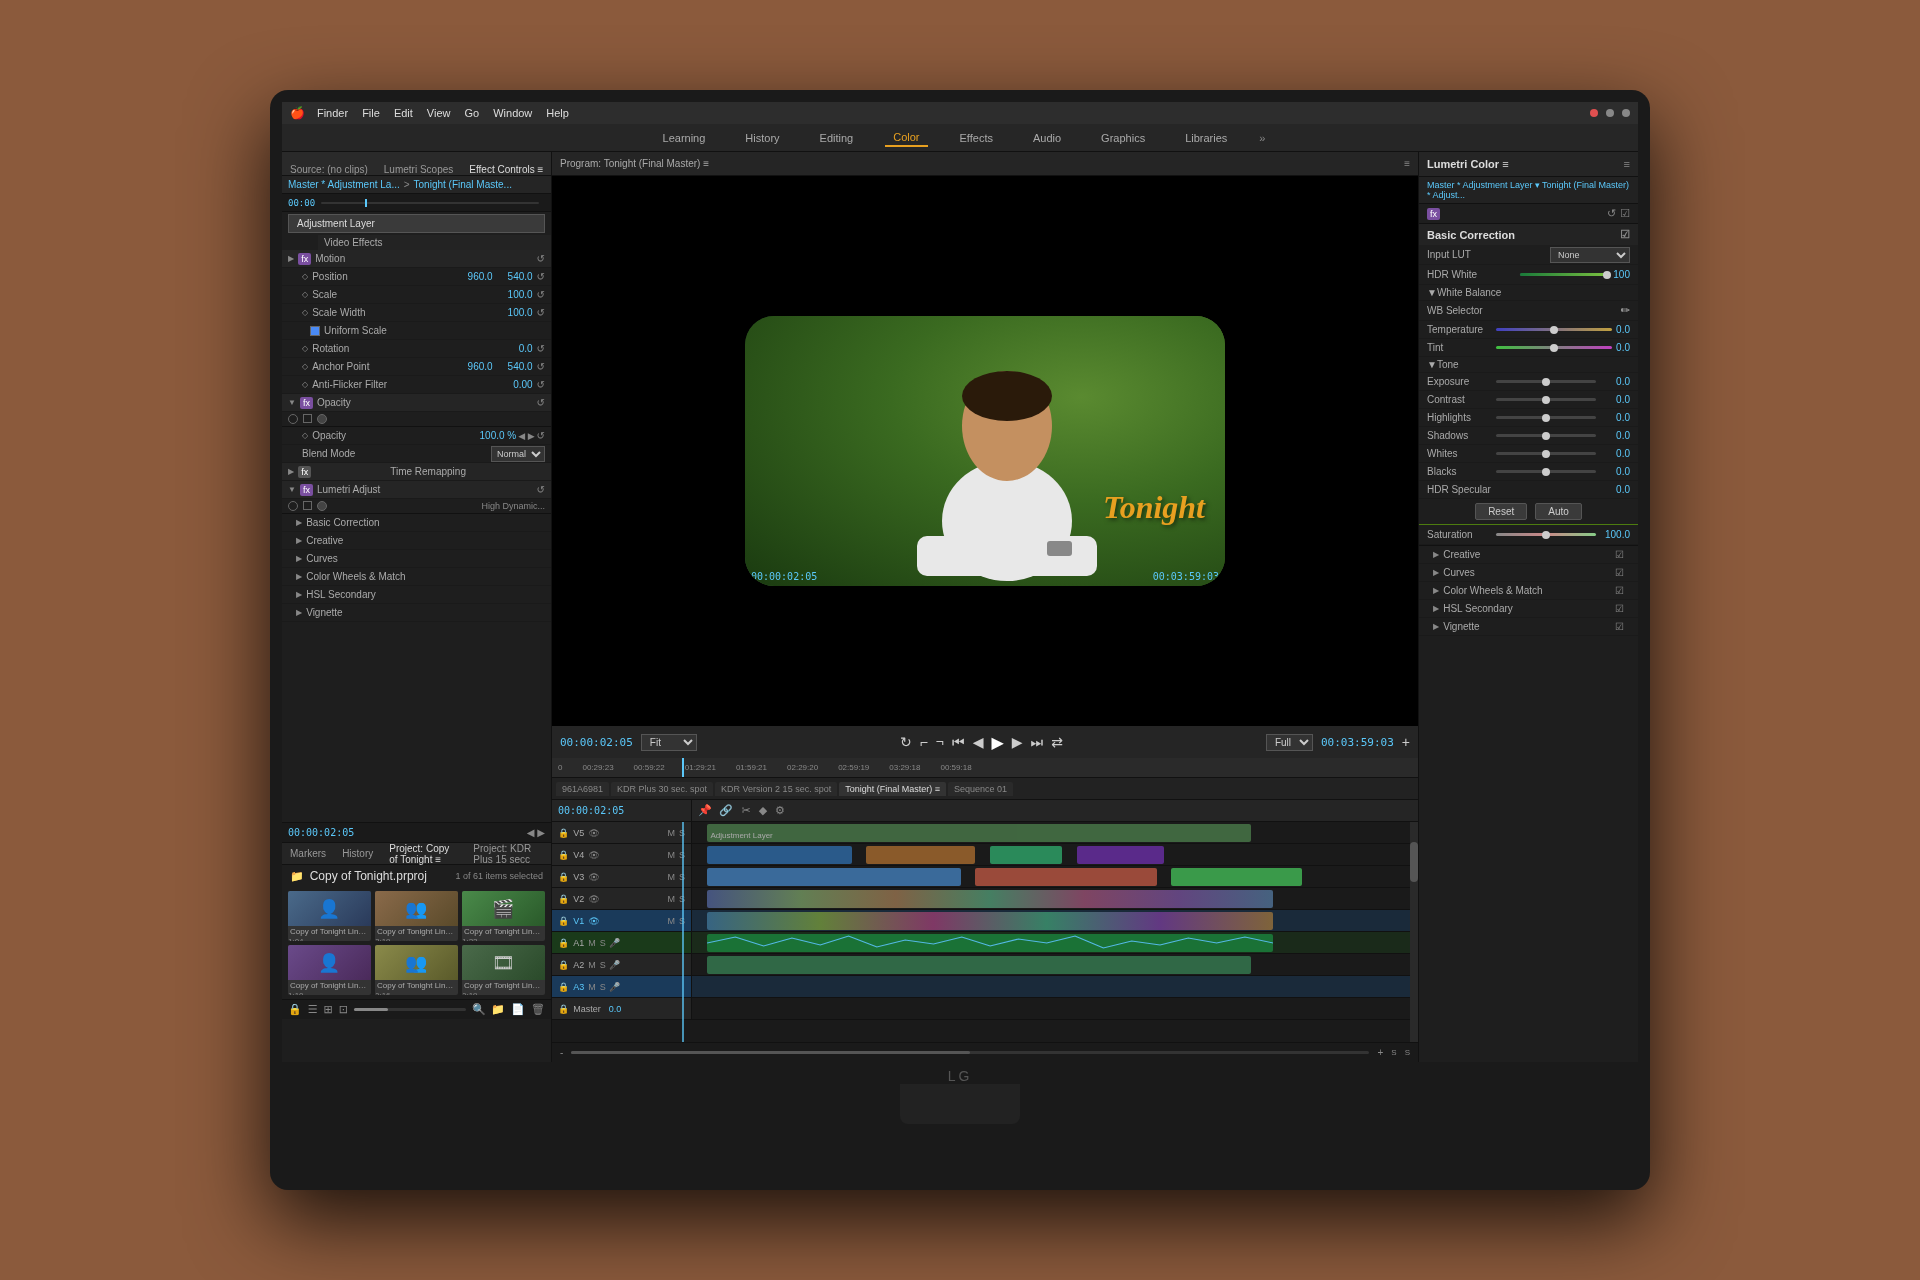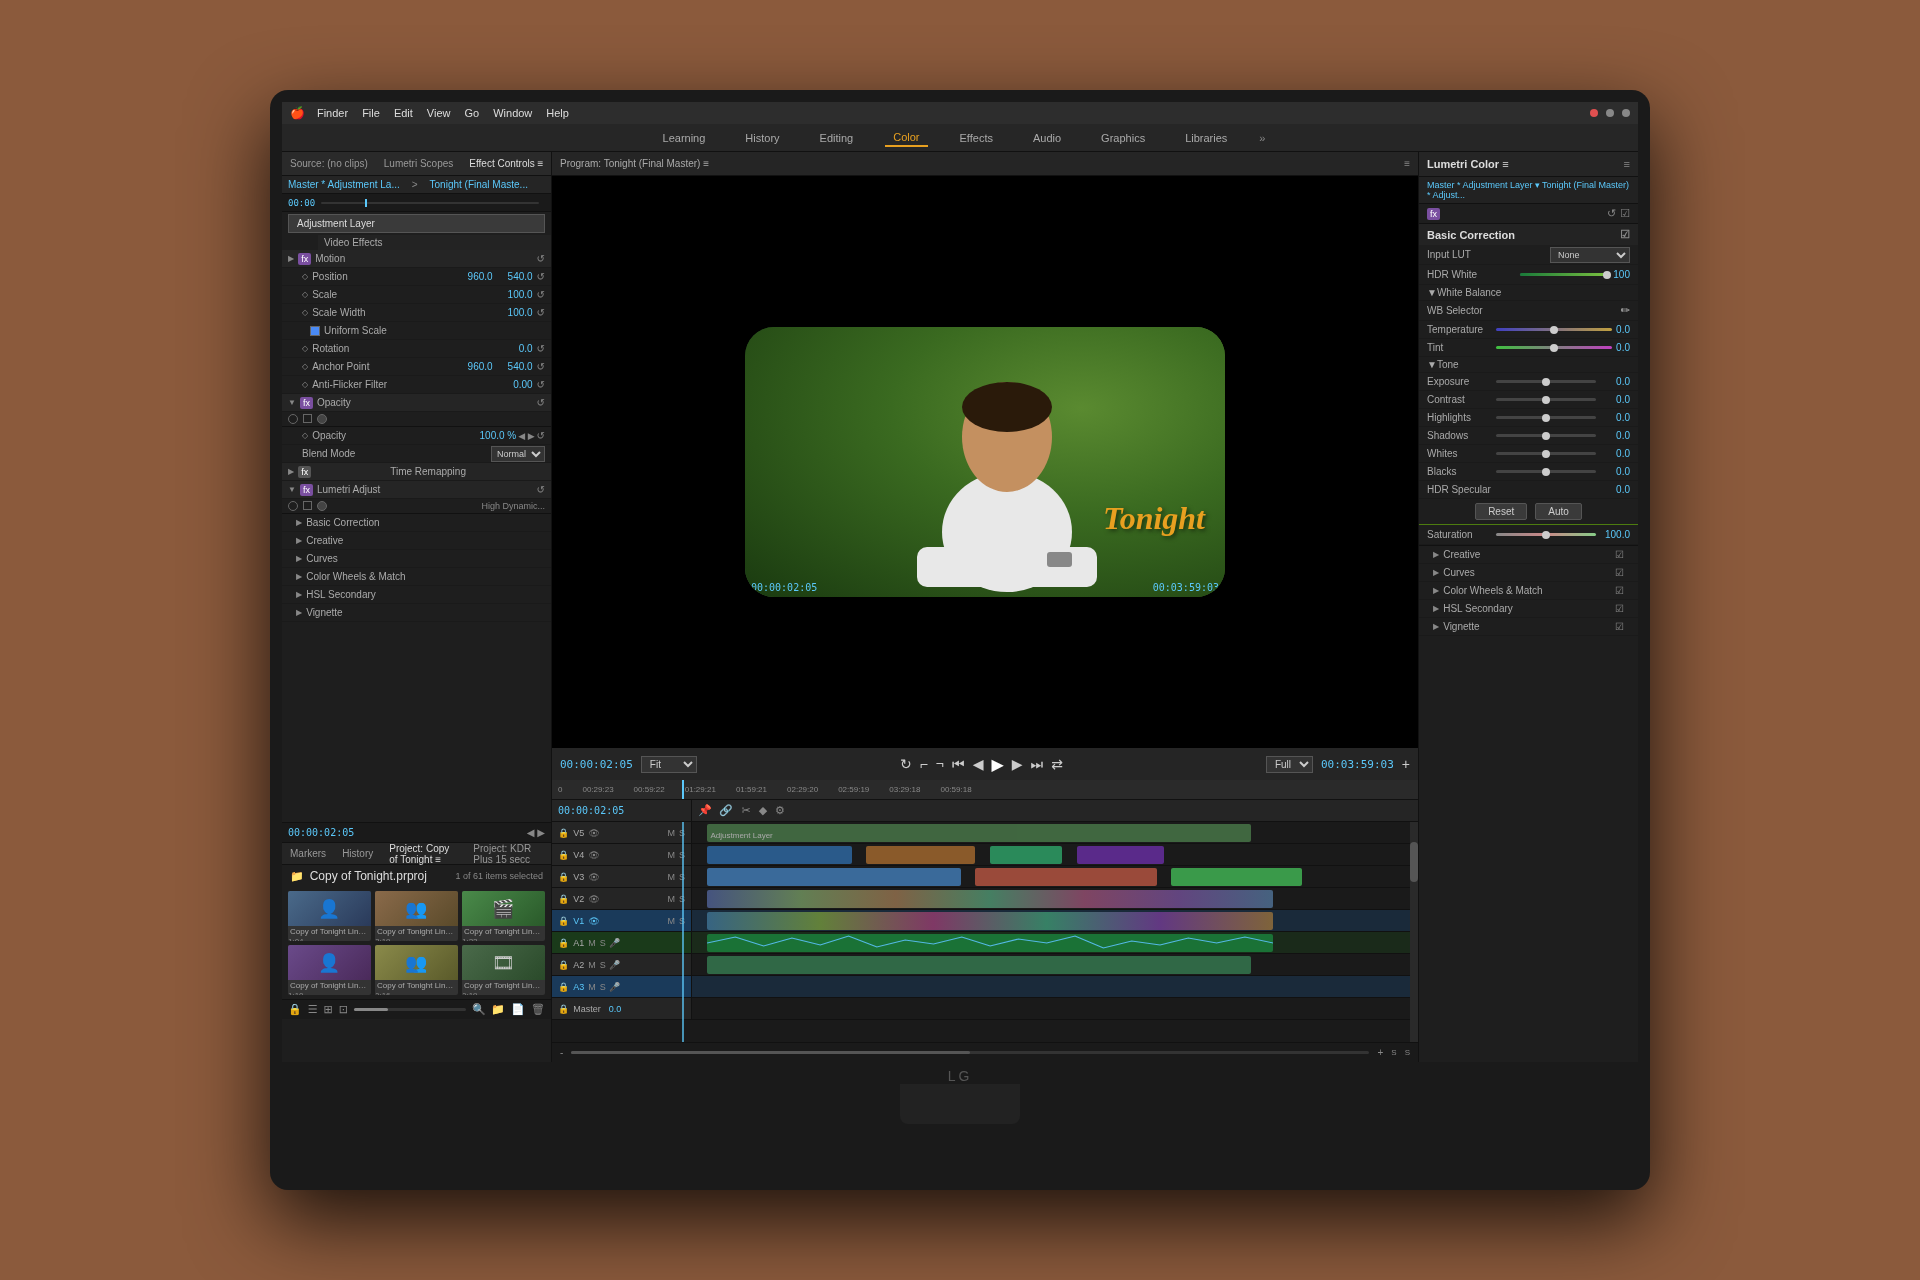--- a/index.html
+++ b/index.html
@@ -94,38 +94,38 @@
       flex-direction: column;
       font-size: 10px;
       color: #ccc;
       flex-shrink: 0;
     }
     .panel-tabs {
       display: flex;
       background: #2a2a2a;
       border-bottom: 1px solid #111;
       height: 24px;
-      align-items: center;
+      align-items: flex-end;
     }
     .ptab {
       padding: 0 8px;
       font-size: 10px;
       color: #999;
       cursor: pointer;
       white-space: nowrap;
     }
     .ptab.active { color: #ddd; }
     .panel-header {
       display: flex;
       padding: 3px 6px;
       background: #252525;
       border-bottom: 1px solid #111;
       font-size: 10px;
       color: #ccc;
-      gap: 12px;
+      gap: 4px;
     }
     .fx-label {
       background: #7a4fa0;
       color: #fff;
       font-size: 9px;
       padding: 1px 3px;
       border-radius: 2px;
     }
     .section-label {
       color: #aaa;
@@ -880,20 +880,27 @@
               <span>01:29:21</span>
               <span>01:59:21</span>
               <span>02:29:20</span>
               <span>02:59:19</span>
               <span>03:29:18</span>
               <span>00:59:18</span>
           </div>
           <div class="timeline-marker" style="left:15%;"></div>
         </div>
 
+        <div class="timeline-tabs">
+          <span class="ttab">961A6981</span>
+          <span class="ttab">KDR Plus 30 sec. spot</span>
+          <span class="ttab">KDR Version 2 15 sec. spot</span>
+          <span class="ttab active">Tonight (Final Master) ≡</span>
+          <span class="ttab">Sequence 01</span>
+        </div>
 
         <div style="display:flex;align-items:center;height:22px;background:#252525;border-bottom:1px solid #111;">
           <div style="width:140px;border-right:1px solid #111;padding:0 6px;display:flex;align-items:center;gap:4px;height:100%;flex-shrink:0;">
             <span style="color:#5bc8fa;font-size:10px;font-family:monospace;">00:00:02:05</span>
           </div>
           <div style="flex:1;padding:0 6px;display:flex;align-items:center;gap:8px;">
             <span style="color:#888;font-size:11px;">📌</span>
             <span style="color:#888;font-size:11px;">🔗</span>
             <span style="color:#888;font-size:11px;">✂</span>
             <span style="color:#888;font-size:11px;">◆</span>

